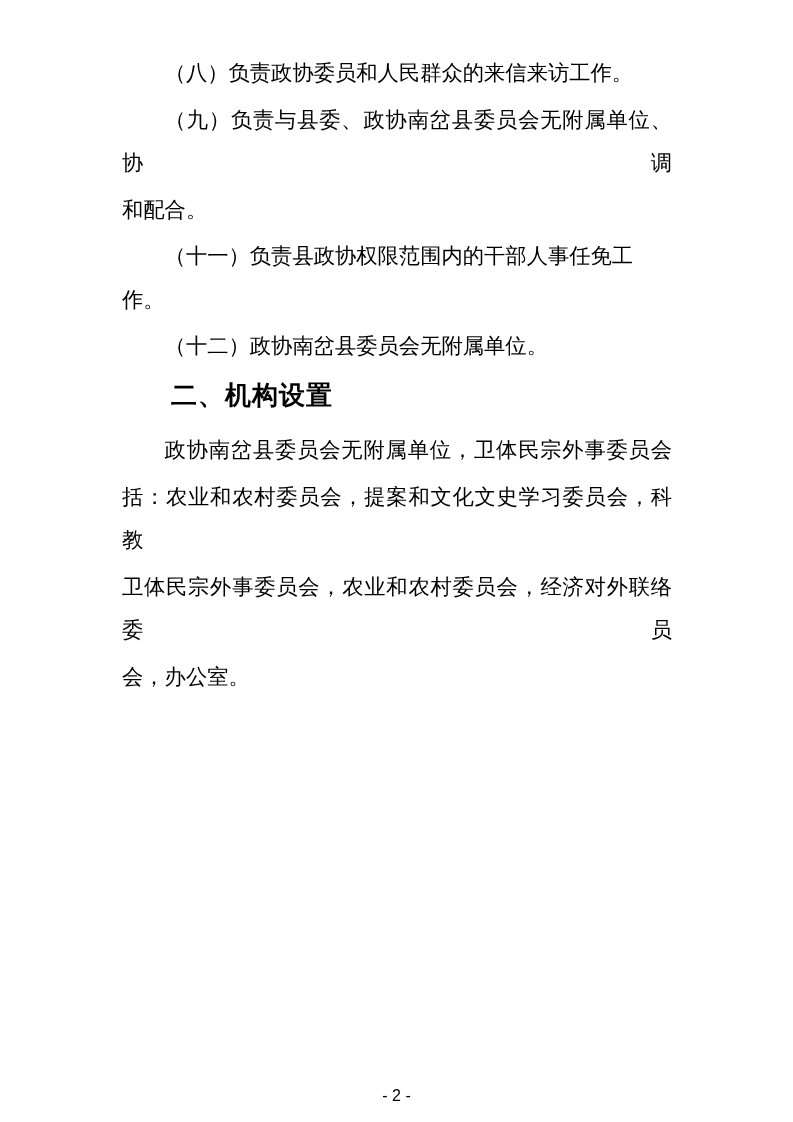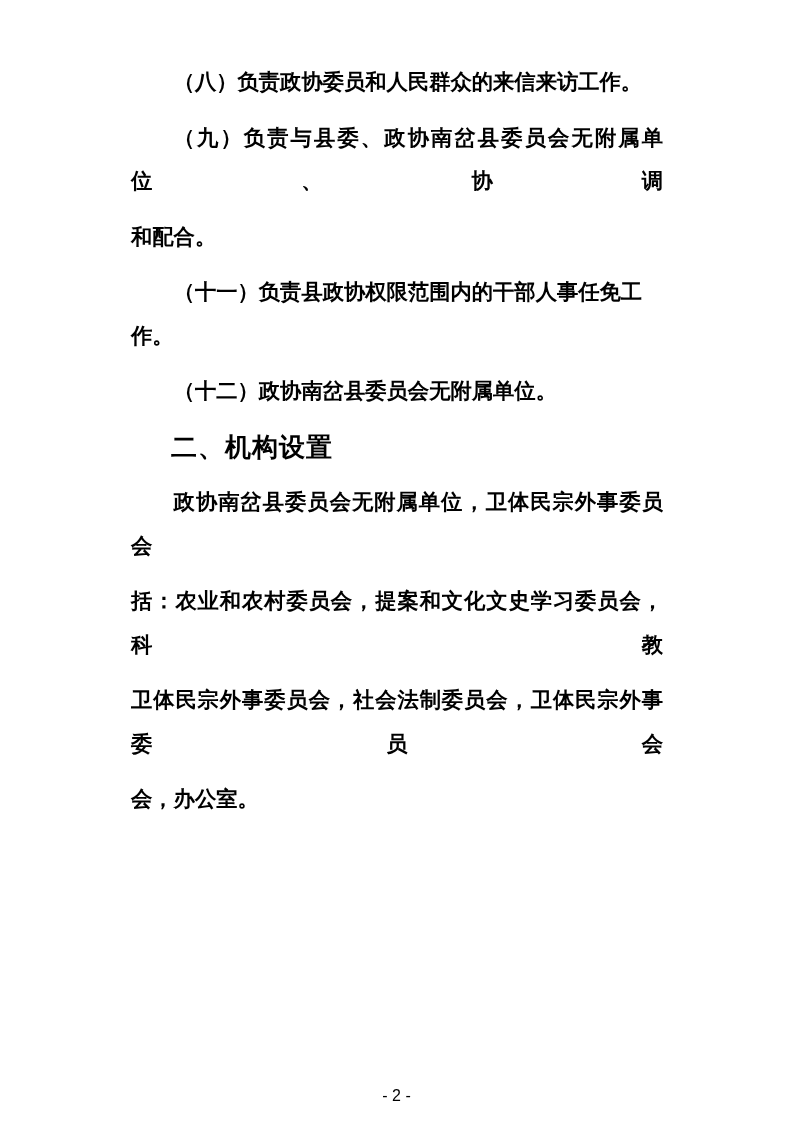--- a/index.html
+++ b/index.html
@@ -18,23 +18,22 @@
   }
   .content {
     position: absolute;
     left: 119px;
     top: 49px;
     width: 556px;
     font-size: 21.3px;
     line-height: 43.5px;
   }
   .line {
-    margin: 12px;
+    margin: 3px;
     padding: 0;
-    font-weight: bold;
   }
   .indent {
     text-indent: 2em;
   }
   .just {
     text-align: justify;
     text-align-last: justify;
   }
   .heading {
     margin: 5px 0 12px 0;
@@ -70,19 +69,19 @@
 
 
     <p class="line indent">（十一）负责县政协权限范围内的干部人事任免工作。</p>
 
     <p class="line indent">（十二）政协南岔县委员会无附属单位。</p>
 
     <h2 class="heading indent">二、机构设置</h2>
 
     <p class="line indent just">政协南岔县委员会无附属单位，卫体民宗外事委员会</p>
     <p class="line just">括：农业和农村委员会，提案和文化文史学习委员会，科教</p>
-    <p class="line just">卫体民宗外事委员会，社会法制委员会，卫体民宗外事委员会</p>
+    <p class="line just">卫体民宗外事委员会，农业和农村委员会，经济对外联络委员</p>
     <p class="line">会，办公室。</p>
 
   </div>
 
   <div class="footer">- 2 -</div>
 </div>
 
 </body></html>

